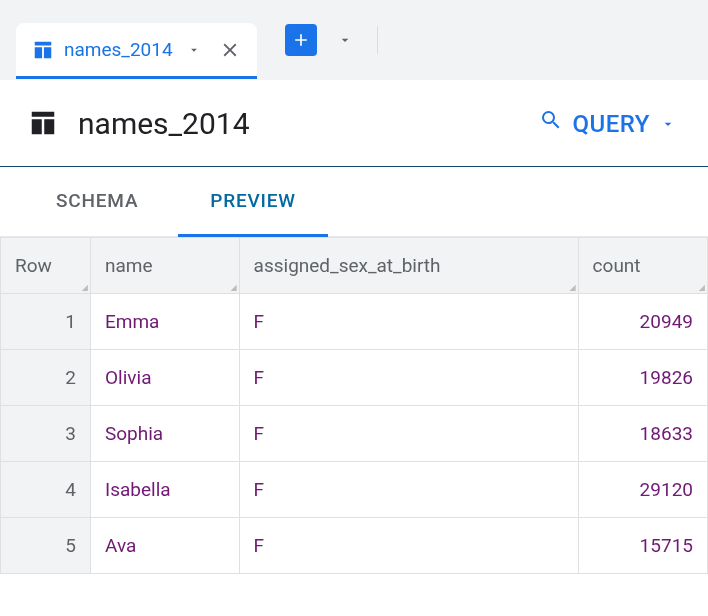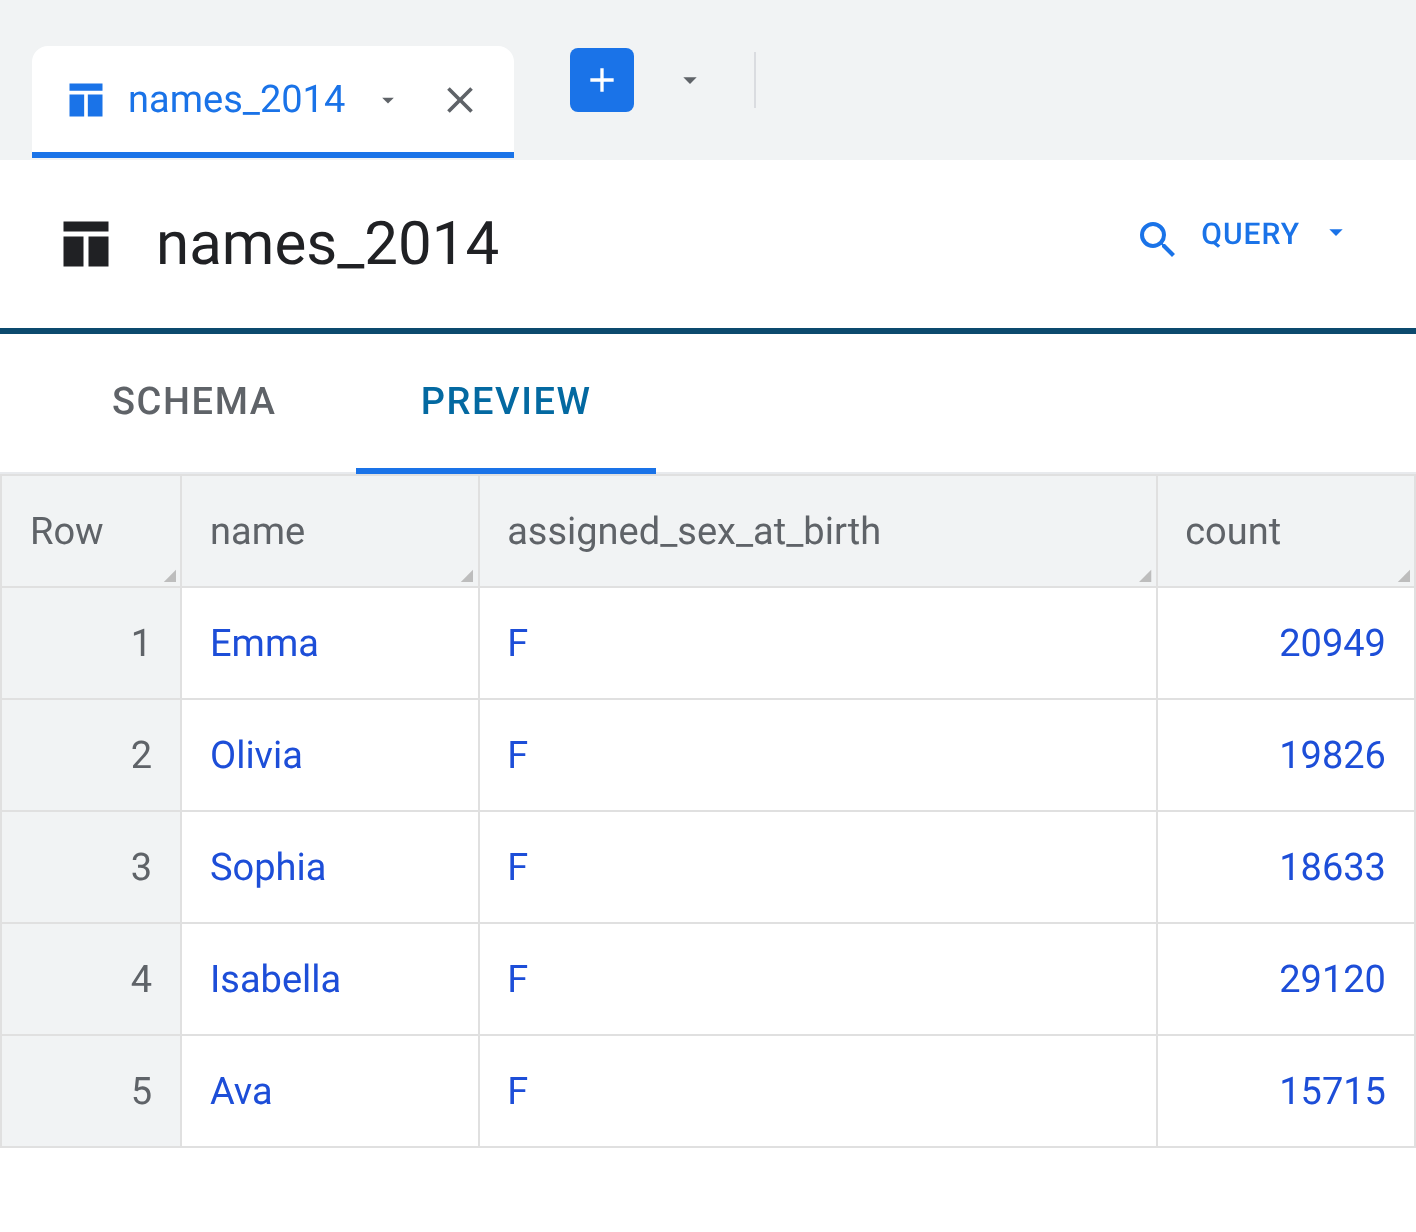--- a/index.html
+++ b/index.html
@@ -94,32 +94,32 @@
       align-items: center;
     }
     .header-title {
       font-size: 30px;
       font-weight: 400;
       color: #202124;
       flex: 1;
     }
     .query-button {
       display: flex;
-      align-items: flex-start;
+      align-items: flex-end;
       gap: 10px;
       color: #1a73e8;
-      font-size: 15px;
+      font-size: 24px;
       font-weight: 500;
       letter-spacing: 0.5px;
       cursor: pointer;
       padding: 6px 8px;
     }
     .tabs-row {
       display: flex;
-      border-top: 3px solid #0c4a6e;
+      border-top: 1px solid #0c4a6e;
       border-bottom: 1px solid #e8eaed;
       padding: 0 24px;
       gap: 8px;
     }
     .nav-tab {
       padding: 22px 32px;
       font-size: 19px;
       font-weight: 500;
       letter-spacing: 0.8px;
       color: #5f6368;
@@ -150,21 +150,21 @@
       bottom: 2px;
       right: 2px;
       font-size: 8px;
       color: #bdbdbd;
       line-height: 6px;
     }
     .data-table td {
       font-size: 19px;
       padding: 16px 14px;
       border: 1px solid #e0e0e0;
-      color: #1d4ed8;
+      color: #701a75;
     }
     .data-table td.row-num {
       background: #f1f3f4;
       text-align: right;
       width: 90px;
       color: #5f6368;
     }
     .data-table td.col-count {
       text-align: right;
     }

